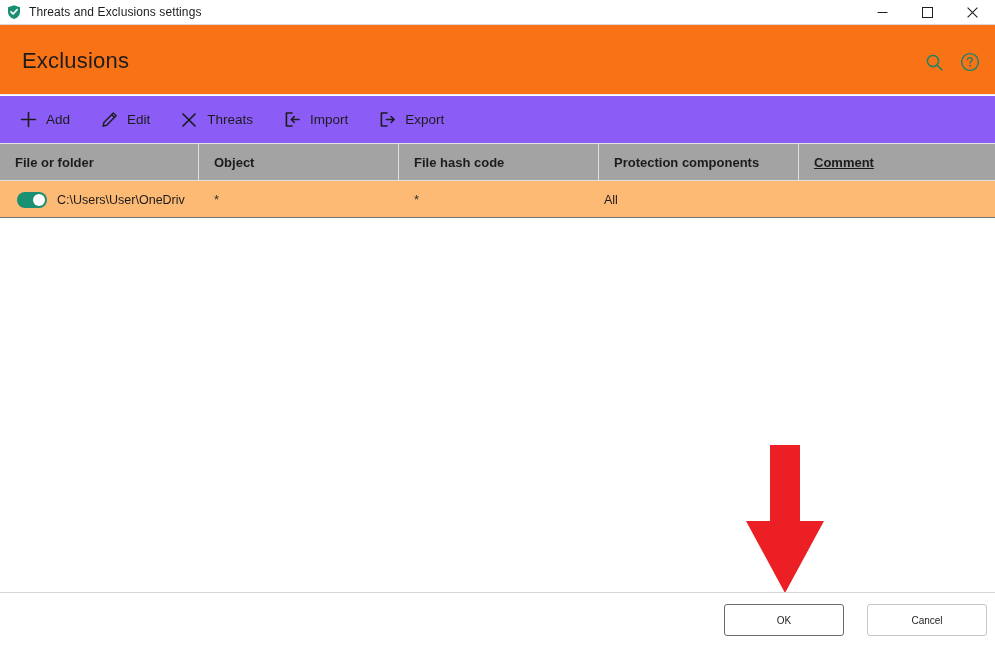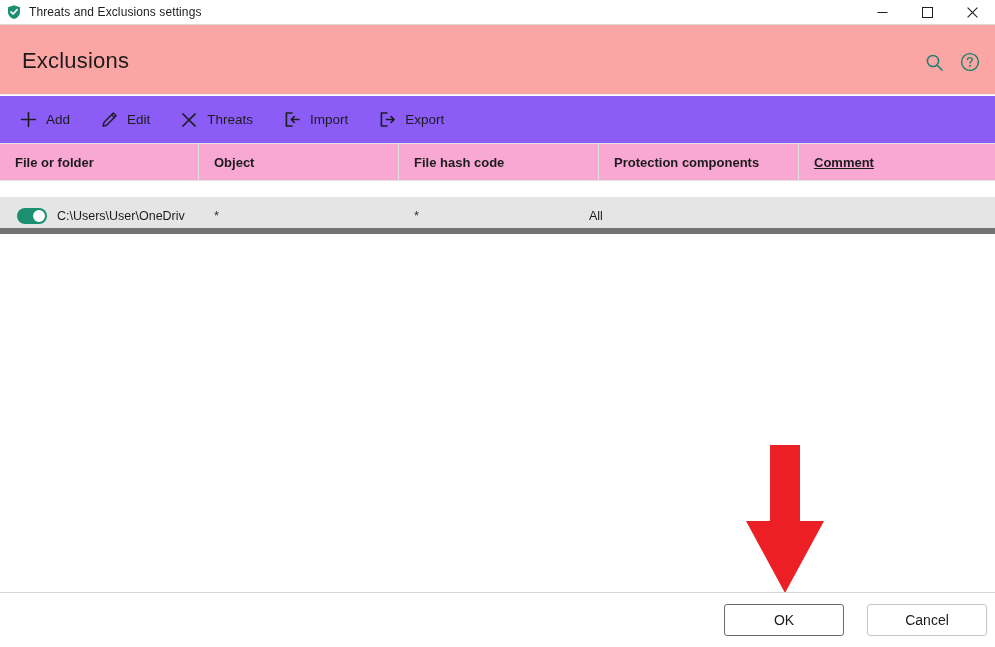--- a/index.html
+++ b/index.html
@@ -47,21 +47,21 @@
     display: flex; align-items: center; justify-content: center;
     color: #202020;
     font-size: 12px;
   }
   .win-btn svg { display: block; }
 
   
   .page-header {
     position: absolute; top: 25px; left: 0;
     width: 995px; height: 70px;
-    background: #fca5a5;
+    background: #f97316;
     border-bottom: 1px solid #ededed;
   }
   .page-title {
     position: absolute; left: 22px; top: 25px;
     font-size: 22px;
     font-weight: 400;
     color: #1c1c1c;
     letter-spacing: 0.2px;
     line-height: 1;
   }
@@ -104,42 +104,41 @@
     font-size: 13.5px;
     color: #1c1c1c;
     line-height: 1;
   }
 
   
   .table { position: absolute; top: 144px; left: 0; width: 995px; }
   .thead {
     position: relative;
     height: 37px;
-    background: #f9a8d4;
+    background: #a3a3a3;
     border-bottom: 1px solid #e0e0e0;
   }
   .th {
     position: absolute; top: 0;
     height: 37px;
     display: flex; align-items: center;
     font-size: 13px;
     font-weight: bold;
     color: #1c1c1c;
     padding-left: 15px;
     border-right: 1px solid #e0e0e0;
     white-space: nowrap;
   }
   .th.last { border-right: none; }
 
   .trow {
     position: relative;
     height: 37px;
-    background: #e5e5e5;
-    border-bottom: 6px solid #737373;
-    margin-top: 16px;
+    background: #fdba74;
+    border-bottom: 1px solid #737373;
   }
   .td {
     position: absolute; top: 0;
     height: 37px;
     display: flex; align-items: center;
     font-size: 12.5px;
     color: #1c1c1c;
     padding-left: 15px;
     white-space: nowrap;
     overflow: hidden;
@@ -177,21 +176,21 @@
     width: 995px; height: 55px;
     background: #ffffff;
     border-top: 1px solid #d7d7d7;
   }
   .btn {
     position: absolute; top: 11px;
     height: 32px;
     background: #ffffff;
     border-radius: 3px;
     display: flex; align-items: center; justify-content: center;
-    font-size: 14px;
+    font-size: 10px;
     color: #1c1c1c;
     cursor: default;
     user-select: none;
   }
   .btn-ok {
     right: 151px;
     width: 120px;
     border: 1px solid #6b6b6b;
   }
   .btn-cancel {
@@ -316,21 +315,21 @@
 
     <div class="trow">
       <div class="td first" style="left:0px; width:199px;">
         <span class="toggle">
             <span class="knob"></span>
           </span>
         <span>C:\Users\User\OneDriv</span>
       </div>
       <div class="td star" style="left:199px; width:200px;">*</div>
       <div class="td star" style="left:399px; width:200px;">*</div>
-      <div class="td" style="left:574px; width:200px;">All</div>
+      <div class="td" style="left:589px; width:200px;">All</div>
       <div class="td" style="left:799px; width:196px;"></div>
     </div>
 
   </div>
 
   <div class="arrow">
     <svg width="80" height="150" viewBox="0 0 80 150">
       <path d="M25 0 H55 V76 H79 L40 148 L1 76 H25 Z" fill="#ec2024"></path>
     </svg>
   </div>

